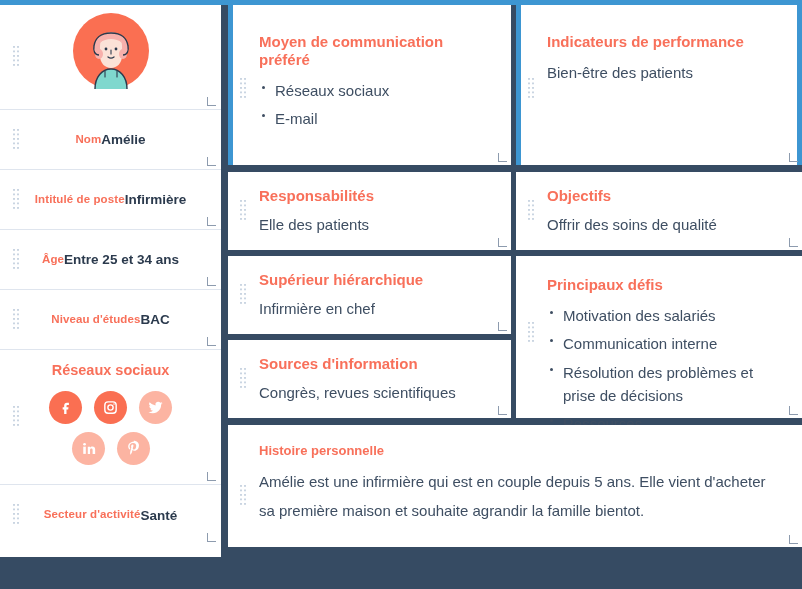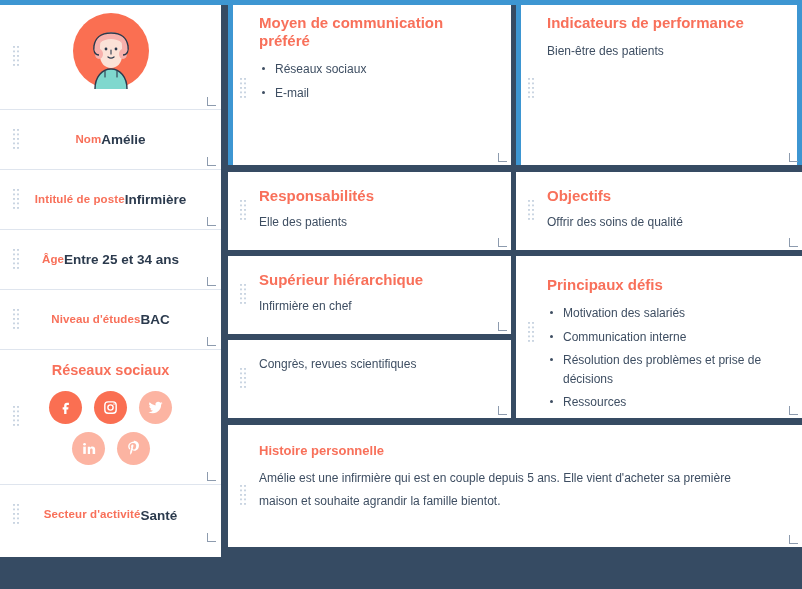--- a/index.html
+++ b/index.html
@@ -144,21 +144,21 @@
 
   .panel-title {
     color: #f8705a;
     font-weight: bold;
     font-size: 15px;
     line-height: 1.2;
   }
   .panel-title.small { font-size: 13px; }
   .panel-body {
     color: #3e4e62;
-    font-size: 12px;
+    font-size: 15px;
     line-height: 1.55;
   }
   .panel-body ul { list-style: none; }
   .panel-body li {
     position: relative;
     padding-left: 16px;
     margin-bottom: 5px;
   }
   .panel-body li::before {
     content: "";
@@ -174,21 +174,21 @@
   .c-resp   { position: absolute; left: 0;  top: 172px; width: 283px; height: 78px; }
   .c-sup    { position: absolute; left: 0;  top: 256px; width: 283px; height: 78px; }
   .c-src    { position: absolute; left: 0;  top: 340px; width: 283px; height: 78px; }
 
   .c-kpi    { position: absolute; left: 0;  top: 0;   width: 286px; height: 165px; }
   .c-obj    { position: absolute; left: 0;  top: 172px; width: 286px; height: 78px; }
   .c-chal   { position: absolute; left: 0;  top: 256px; width: 286px; height: 162px; }
 
   .c-story  { position: absolute; left: 0;  top: 425px; width: 574px; height: 122px; }
 
-  .c-comm .pad, .c-kpi .pad { padding-top: 14px; }
+  .c-comm .pad, .c-kpi .pad { padding-top: 33px; }
   .c-resp .pad, .c-sup .pad, .c-src .pad, .c-obj .pad { padding: 15px 26px 8px 31px; }
   .c-chal .pad { padding: 20px 26px 8px 31px; }
   .c-story .pad { padding: 18px 30px 10px 31px; }
 
   .c-comm .grip, .c-kpi .grip { left: 12px; top: 78px; }
   .c-resp .grip, .c-sup .grip, .c-src .grip, .c-obj .grip { left: 12px; top: 50%; transform: translateY(-50%); }
   .c-chal .grip { left: 12px; top: 66px; }
   .c-story .grip { left: 12px; top: 60px; }
 
   .title-gap { margin-bottom: 10px; }
@@ -335,20 +335,21 @@
       <div class="pad">
         <div class="panel-title title-gap-sm">Supérieur hiérarchique</div>
         <div class="panel-body">Infirmière en chef</div>
       </div>
       <span class="resize-handle"></span>
     </div>
 
     <div class="card c-src">
       <span class="grip"></span>
       <div class="pad">
+        <div class="panel-title title-gap-sm">Sources d'information</div>
         <div class="panel-body">Congrès, revues scientifiques</div>
       </div>
       <span class="resize-handle"></span>
     </div>
 
   </div>
 
   <div class="col-right">
 
     <div class="card c-kpi">

